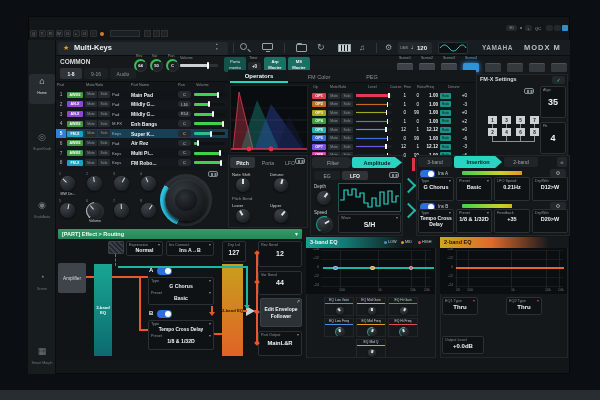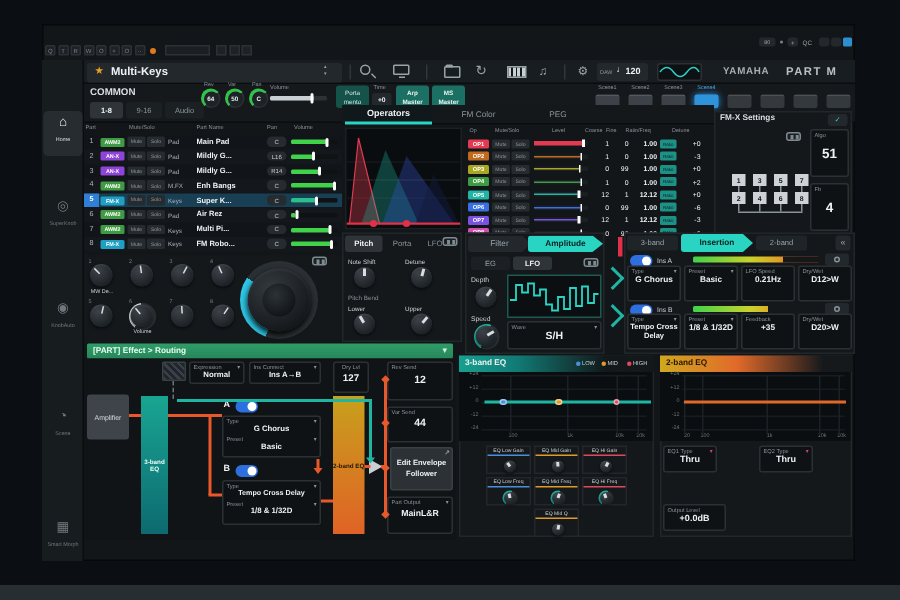--- a/index.html
+++ b/index.html
@@ -115,21 +115,21 @@
     <span class="a lbl" style="left:2px;top:3.5px;font-size:3.6px">DAW</span>
     <span class="a" style="left:13px;top:2px;font-size:6px;color:#e8edf0">♩</span>
     <span class="a val" style="left:19px;top:2.5px;font-size:6px">120</span>
   </div>
   <div class="a" style="left:438px;top:42px;width:30px;height:12px;background:#0d1113;border:1px solid #2a3033;border-radius:2px">
     <svg width="28" height="10" style="position:absolute;left:0;top:0">
         <path d="M1 5 C4 1,7 1,10 5 S16 9,19 5 S25 1,27 5" stroke="#2ad4c3" stroke-width="1" fill="none"></path>
       </svg>
   </div>
   <div class="a" style="left:482px;top:44px;font-size:6.5px;font-weight:bold;color:#a8b0b5;letter-spacing:.5px">YAMAHA</div>
-  <div class="a" style="left:524px;top:43px;font-size:7.5px;font-weight:bold;color:#b9c0c4;letter-spacing:1px">PART M</div>
+  <div class="a" style="left:524px;top:43px;font-size:7.5px;font-weight:bold;color:#b9c0c4;letter-spacing:1px">MODX M</div>
 
   <div class="a" style="left:56px;top:56px;width:514px;height:26px;background:#15191c;border-bottom:1px solid #0a0d0f"></div>
   <div class="a" style="left:60px;top:58px;font-size:6.5px;font-weight:bold;color:#d8dee2">COMMON</div>
   <div class="a" id="common-tabs">
       <div class="a chip" style="left: 60px; top: 68px; width: 22px; height: 11px; font-size: 5px; background: rgb(46, 52, 56); color: rgb(238, 242, 244); font-weight: bold;">1-8</div>
       <div class="a chip" style="left: 84px; top: 68px; width: 24px; height: 11px; font-size: 5px; background: rgb(27, 32, 35); color: rgb(138, 147, 152); font-weight: normal;">9-16</div>
       <div class="a chip" style="left: 110px; top: 68px; width: 26px; height: 11px; font-size: 5px; background: rgb(27, 32, 35); color: rgb(138, 147, 152); font-weight: normal;">Audio</div>
     </div>
   <div class="a" id="common-knobs">
       <div class="a lbl" style="left: 136px; top: 54px; font-size: 3.6px; position: absolute;">Rev</div>
@@ -489,21 +489,21 @@
       <div class="a" style="left: 520px; top: 124px; width: 1px; height: 4px; background: rgb(138, 147, 152);"></div>
       <div class="a" style="left: 520px; top: 136px; width: 1px; height: 5px; background: rgb(138, 147, 152);"></div>
       <div class="a" style="left: 534px; top: 124px; width: 1px; height: 4px; background: rgb(138, 147, 152);"></div>
       <div class="a" style="left: 534px; top: 136px; width: 1px; height: 5px; background: rgb(138, 147, 152);"></div>
       <div class="a" style="left: 492px; top: 141px; width: 43px; height: 1px; background: rgb(138, 147, 152);"></div>
     </div>
   <div class="fieldbox" style="left:540px;top:86px;width:26px;height:32px">
     <div class="fl">
         <span>Algo</span>
       </div>
-    <div class="fv" style="font-size:9px;margin-top:4px">51</div>
+    <div class="fv" style="font-size:9px;margin-top:4px">35</div>
   </div>
   <div class="fieldbox" style="left:540px;top:122px;width:26px;height:32px">
     <div class="fl">
         <span>Fb</span>
       </div>
     <div class="fv" style="font-size:9px;margin-top:4px">4</div>
   </div>
 
   <div class="panel" style="left:228px;top:155px;width:80px;height:73px"></div>
   <div class="a" id="pitch-tabs">

